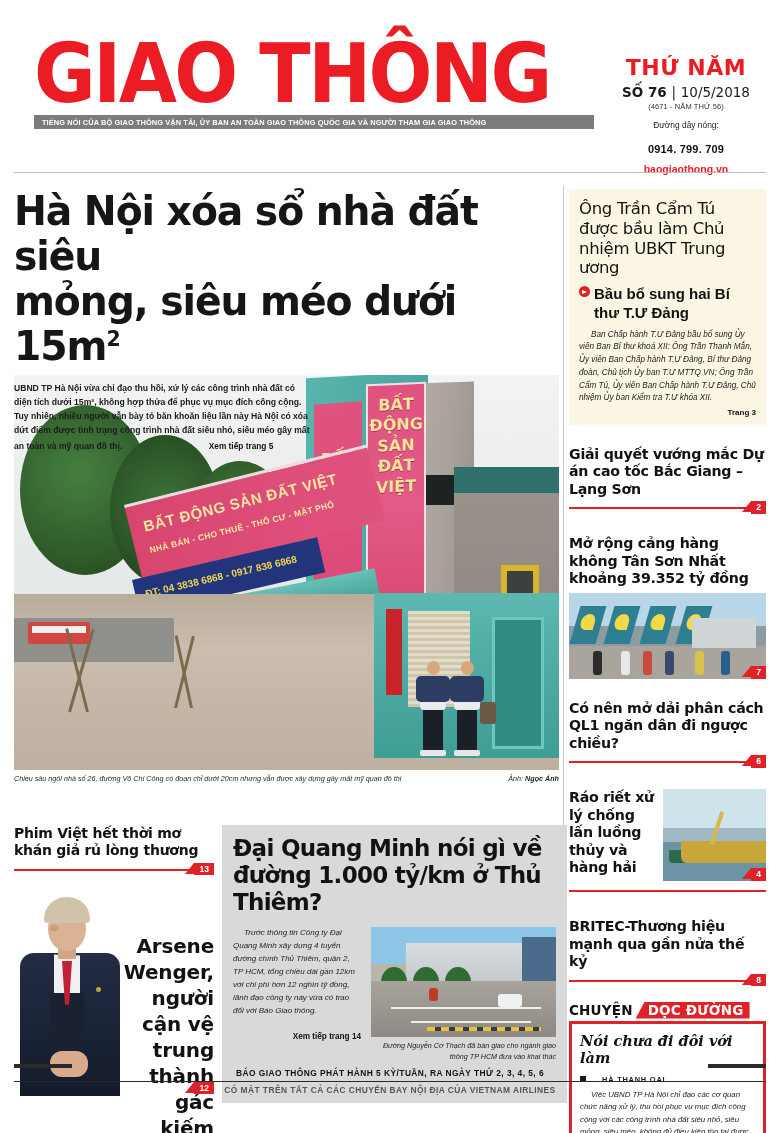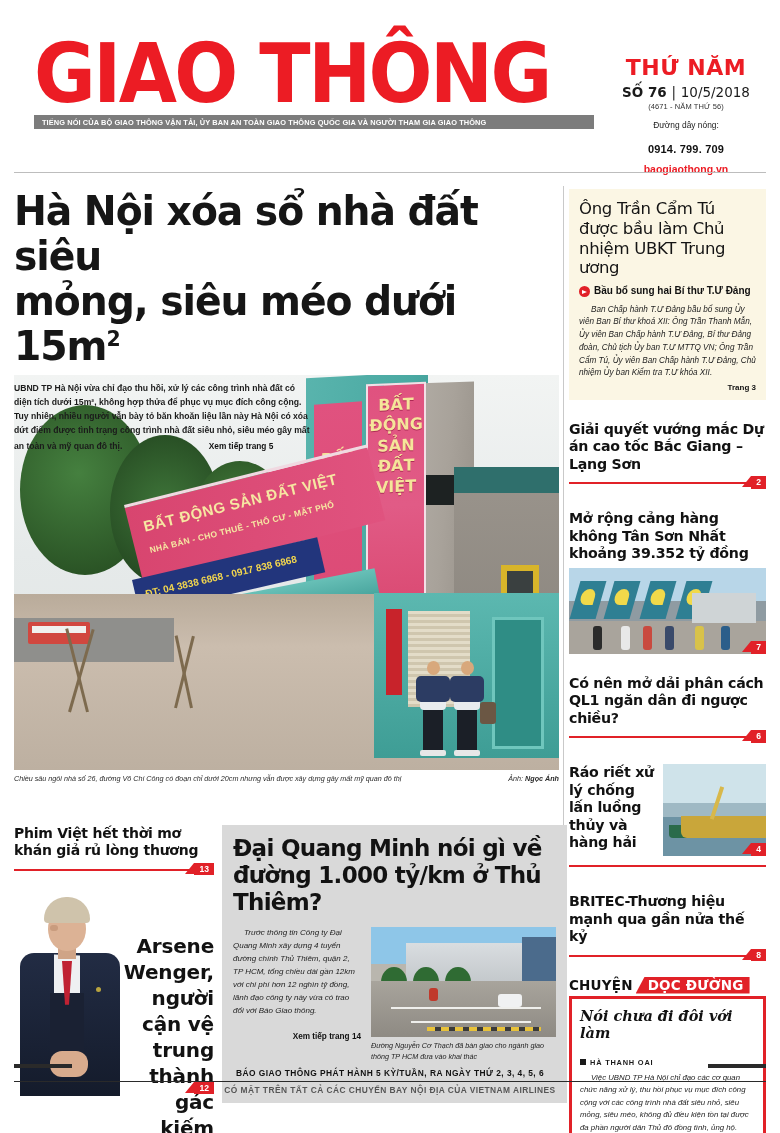--- a/index.html
+++ b/index.html
@@ -230,21 +230,21 @@
   
   .rbox-cream {
     background: #fbf6e4; padding: 10px 10px 8px 10px; margin-top: 14px;
   }
   .rb-head {
     font-family:"DejaVu Sans", sans-serif;
     font-weight: normal; font-size: 16.5px; line-height: 1.2; color: #141414;
     letter-spacing: -0.3px;
   }
   .rb-bullet {
-    margin-top: 7px; font-size: 10px; font-weight: bold; color: #111;
+    margin-top: 7px; font-size: 15px; font-weight: bold; color: #111;
     display: flex; align-items: flex-start; gap: 4px; line-height: 1.25;
   }
   .arrow-ic {
     display:inline-block; width:11px; height:11px; border-radius:50%;
     background:#e12128; position:relative; flex: 0 0 11px; margin-top: 1px;
   }
   .arrow-ic:after{
     content:''; position:absolute; left:2.5px; top:3.5px;
     border-left:5px solid #fff; border-top:2.5px solid transparent; border-bottom:2.5px solid transparent;
   }
@@ -305,22 +305,22 @@
     letter-spacing:0.2px; padding:0 6px 0 12px;
     font-family:"DejaVu Sans", sans-serif;
     clip-path: polygon(9px 0, 100% 0, 100% 100%, 0 100%);
   }
   .cdd-box { border:3px solid #e12128; padding:8px 8px 9px 8px; margin-top:2px; }
   .cdd-title {
     font-family:"DejaVu Serif", serif; font-style:italic; font-weight:bold;
     font-size:14.5px; line-height:1.22; color:#111;
   }
   .cdd-author {
-    margin-top:16px; font-size:7.4px; font-weight:bold; letter-spacing:0.8px; color:#1a1a1a;
-    display:flex; align-items:center; gap:4px;
+    margin-top:8px; font-size:7.4px; font-weight:bold; letter-spacing:0.8px; color:#1a1a1a;
+    display:flex; align-items:center; gap:16px;
   }
   .sq-ic{display:inline-block;width:6px;height:6px;background:#1a1a1a;}
   .cdd-body {
     margin-top:5px; font-size:7.8px; line-height:1.6; color:#232323;
     font-style:italic; text-indent:11px;
   }
   .cdd-jump { display:inline; font-weight:bold; font-style:italic; }
 
   
   .bottom { position:absolute; left:14px; top:825px; width:752px; display:flex; }
@@ -356,21 +356,21 @@
   .b-head2 {
     font-family:"DejaVu Sans", sans-serif; font-weight:bold;
     font-size:23px; line-height:1.18; color:#121212; letter-spacing:-0.7px;
   }
   .b-mid-content { display:flex; gap:10px; margin-top:11px; }
   .b-mid-text { width:128px; }
   .b-mid-body {
     font-size:8px; line-height:1.62; color:#1d1d1d; font-style:italic; text-indent:11px;
   }
   .b-mid-jump { margin-top:14px; font-size:8.2px; font-weight:bold; font-style:normal; text-align:right; color:#111; }
-  .b-mid-photo-wrap { flex:1; }
+  .b-mid-photo-wrap { flex:1;text-align:right; }
   .b-mid-photo {
     width:100%; height:110px; position:relative; overflow:hidden;
     background:linear-gradient(#8ec6e8 0 34%, #b9b6ae 34% 52%, #9b9892 52% 100%);
   }
   .bm-bldg{position:absolute;right:0;top:16px;width:150px;height:62px;background:linear-gradient(#d9dde0,#b7bcc0);}
   .bm-bldg2{position:absolute;right:0;top:10px;width:34px;height:70px;background:#4b6b8c;}
   .bm-road{position:absolute;left:0;bottom:0;width:100%;height:56px;background:linear-gradient(#a8a49c,#8e8a83);}
   .bm-lane{position:absolute;bottom:28px;left:20px;width:150px;height:2px;background:#efefec;}
   .bm-lane2{position:absolute;bottom:14px;left:40px;width:120px;height:2px;background:#efefec;}
   .bm-tree{position:absolute;top:40px;width:26px;height:30px;background:#2f6b33;border-radius:50%;}

